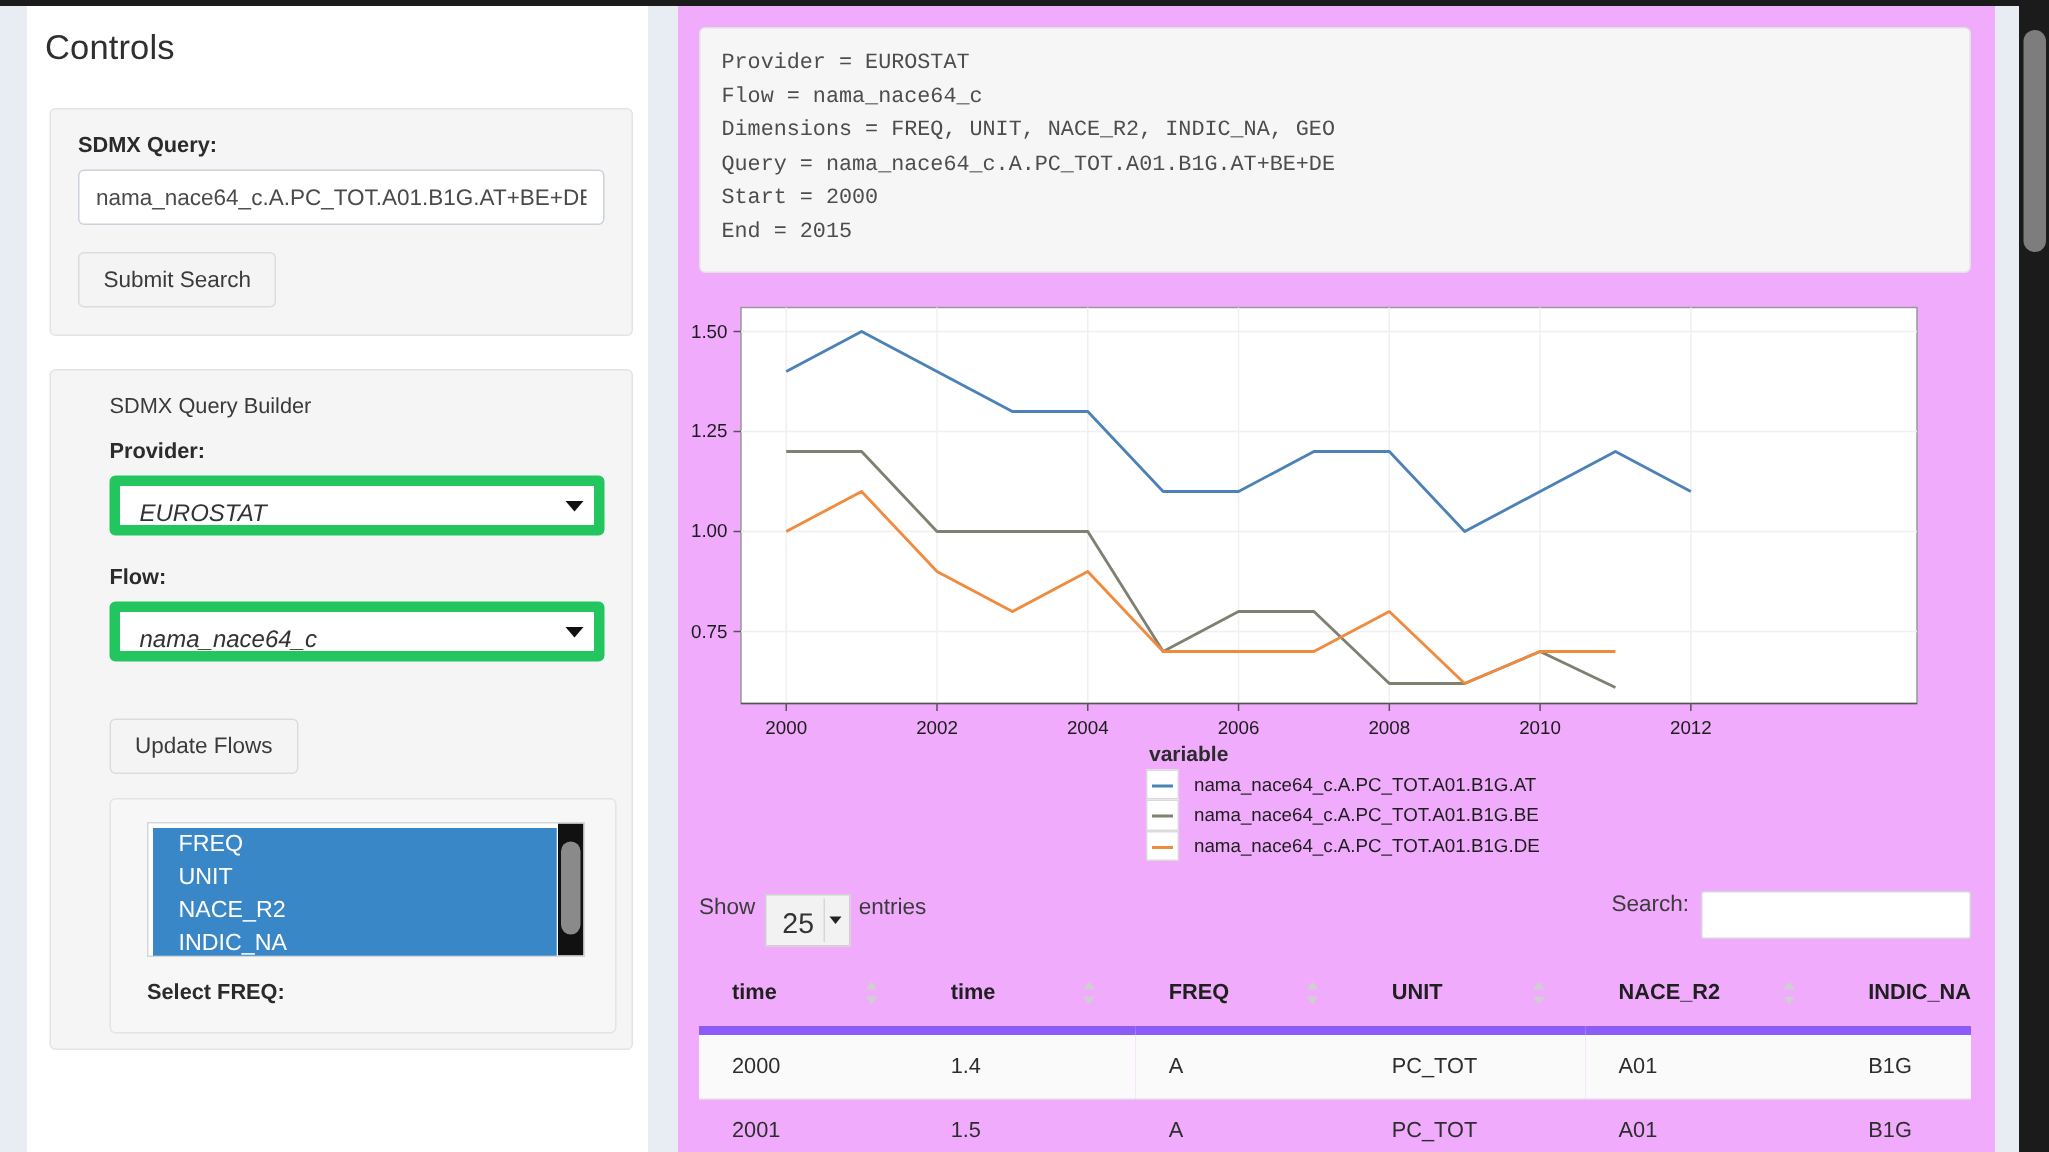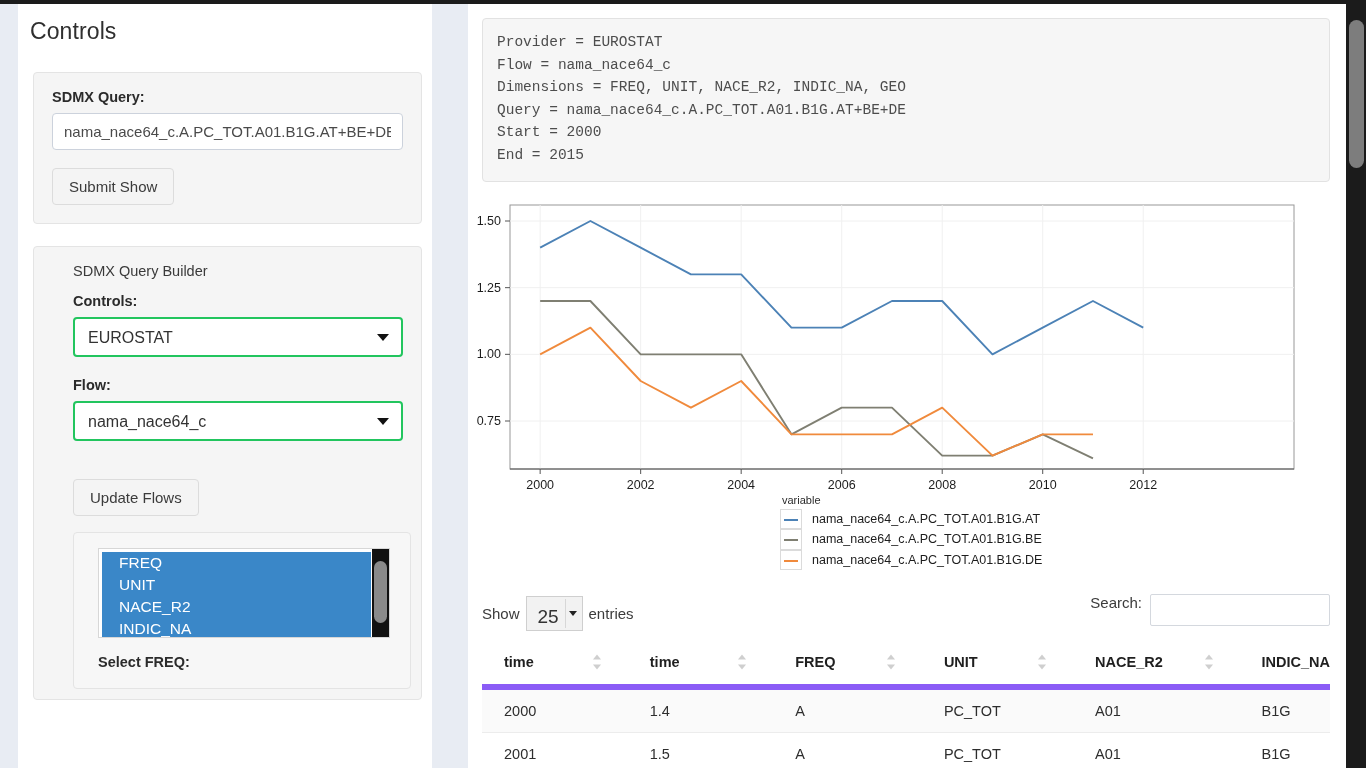--- a/index.html
+++ b/index.html
@@ -47,23 +47,24 @@
   }
   .btn {
     display: inline-block; margin-top: 18px;
     background: #f4f4f4; border: 1px solid #dcdcdc; border-radius: 4px;
     padding: 9px 16px; font-size: 15px; color: #3b3b3b;
     font-family: "Liberation Sans", sans-serif; cursor: pointer;
   }
   .select-wrap { position: relative; margin-bottom: 20px; }
   .sel {
     width: 100%; box-sizing: border-box; height: 40px;
-    background: #fff; border: 2px solid #22c55e; border-radius: 4px;
+    background: #fff; border: 7px solid #22c55e; border-radius: 4px;
     font-size: 16px; color: #333; padding: 6px 34px 6px 13px;
     line-height: 26px;
+    font-style: italic;
   }
   .caret {
     position: absolute; right: 14px; top: 17px;
     width: 0; height: 0;
     border-left: 6px solid transparent; border-right: 6px solid transparent;
     border-top: 7px solid #111;
   }
   .inner-well {
     margin-top: 16px; margin-left: 0; margin-right: -8px;
     background: #f7f7f7; border: 1px solid #e4e4e4; border-radius: 4px;
@@ -85,50 +86,50 @@
     position: absolute; right: 0; top: 0; width: 17px; height: 100%;
     background: #111;
   }
   .lb-thumb {
     position: absolute; left: 2px; top: 12px; width: 13px; height: 62px;
     background: #8a8a8a; border-radius: 7px;
   }
 
   
   .right-pane {
-    position: absolute; left: 468px; top: 4px;
-    width: 878px; height: 764px; background: #ffffff;
+    position: absolute; left: 452px; top: 4px;
+    width: 878px; height: 764px; background: #f0abfc;
   }
   .code-box {
     margin: 14px 16px 0 14px;
     background: #f6f6f6; border: 1px solid #e2e2e2; border-radius: 4px;
     padding: 12px 14px 14px 14px;
     font-family: "Liberation Mono", monospace;
     font-size: 14.5px; line-height: 22.6px; color: #4d4d4d;
     white-space: pre;
   }
 
   
   .chart-area { position: relative; margin-top: 14px; height: 390px; }
   .chart-svg { display: block; }
   .legend { position: absolute; left: 312px; top: 298px; }
-  .legend-title { font-size: 11px; font-weight: normal; color: #2b2b2b; margin-bottom: 3px; padding-left: 2px;}
+  .legend-title { font-size: 14px; font-weight: bold; color: #2b2b2b; margin-bottom: 3px; padding-left: 2px;}
   .legend-row { display: flex; align-items: center; height: 20.5px; }
   .legend-key {
     width: 22px; height: 20.5px; border: 1px solid #dbdbdb;
     background: #fff; position: relative; box-sizing: border-box;
   }
   .legend-key i { position: absolute; left: 3px; right: 3px; top: 9px; height: 2px; display:block;}
   .legend-label { font-size: 12.5px; color: #1d1d1d; margin-left: 10px; white-space: nowrap; }
 
   
   .tbl-controls {
     position: relative; margin: 0 16px 0 14px; height: 46px;
   }
-  .show-grp { position: absolute; left: 0; top: 10px; display: flex; align-items: center; }
+  .show-grp { position: absolute; left: 0; top: 10px; display: flex; align-items: flex-start; }
   .show-txt { font-size: 15px; color: #3b3b3b; }
   .entries-sel {
     position: relative; margin: 0 6px; width: 57px; height: 35px;
     background: #f2f2f2; border: 1px solid #cfcfcf; box-sizing: border-box;
   }
   .entries-sel span {
     position: absolute; left: 11px; top: 9px; font-size: 19px; color: #333;
   }
   .entries-sel .sbtn {
     position: absolute; right: 2px; top: 2px; bottom: 2px; width: 14px;
@@ -185,27 +186,27 @@
 
   <div class="top-strip"></div>
 
   <div class="left-pane">
 
     <div class="pane-title">Controls</div>
 
     <div class="well">
       <span class="lbl-bold">SDMX Query:</span>
       <input class="txt-input" type="text" value="nama_nace64_c.A.PC_TOT.A01.B1G.AT+BE+DE" style="">
-      <div class="btn">Submit Show</div>
+      <div class="btn">Submit Search</div>
     </div>
 
     <div class="well second">
       <span class="lbl-plain">SDMX Query Builder</span>
 
-      <span class="lbl-bold">Controls:</span>
+      <span class="lbl-bold">Provider:</span>
       <div class="select-wrap">
         <div class="sel">EUROSTAT</div>
         <span class="caret"></span>
       </div>
 
       <span class="lbl-bold">Flow:</span>
       <div class="select-wrap">
         <div class="sel">nama_nace64_c</div>
         <span class="caret"></span>
       </div>

